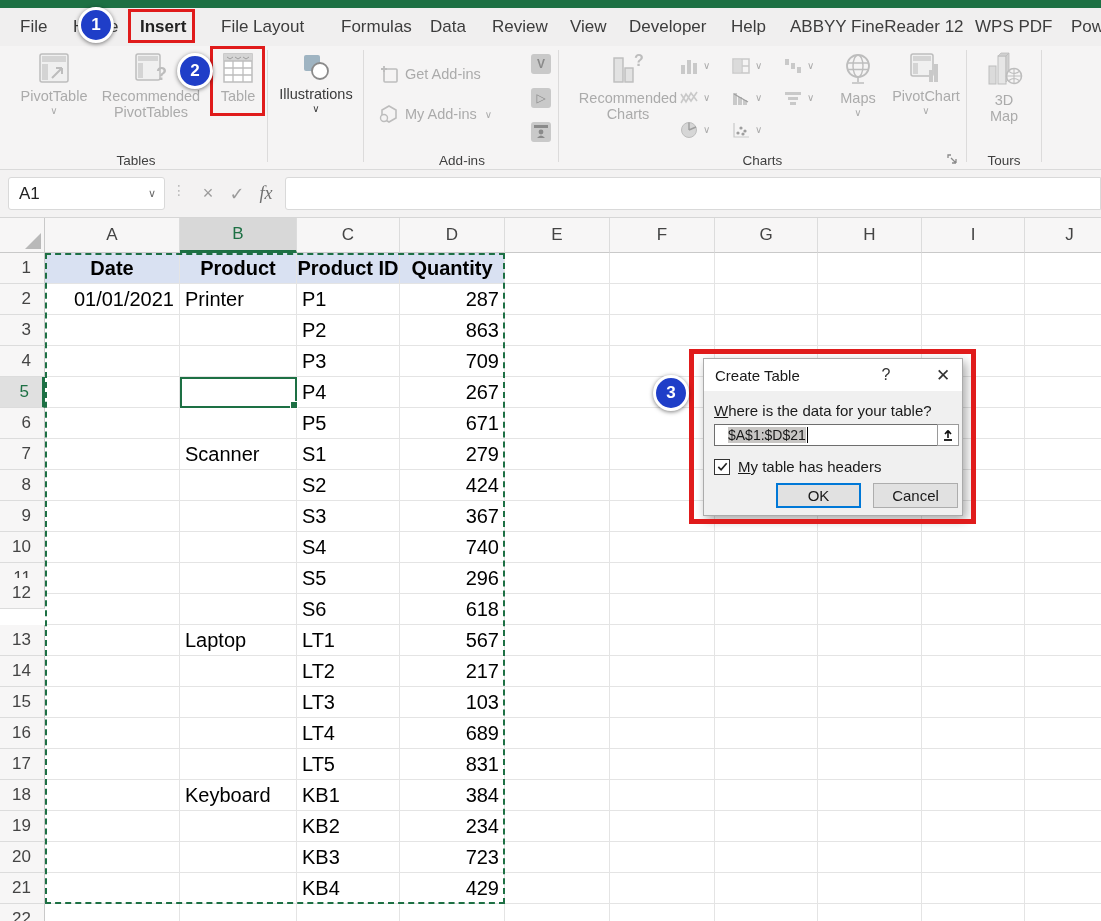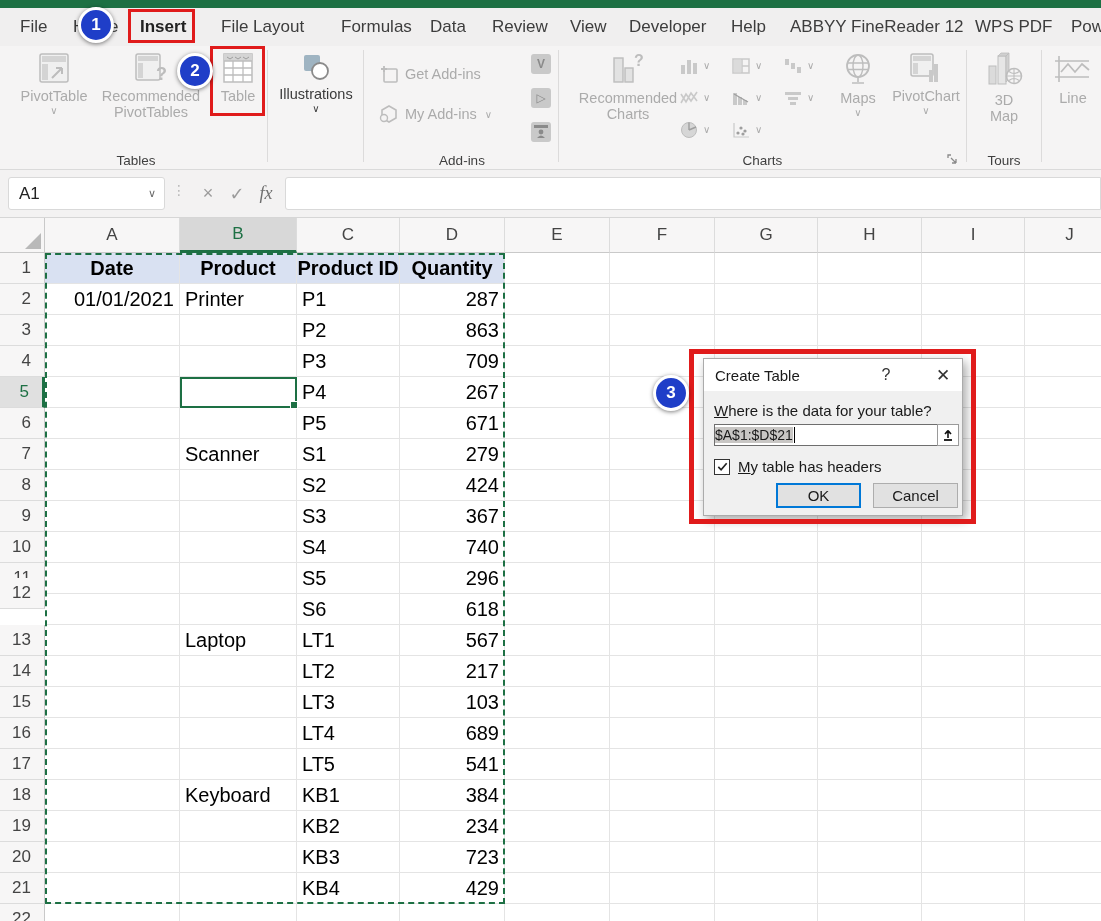--- a/index.html
+++ b/index.html
@@ -57,21 +57,21 @@
   #fill-handle{position:absolute;right:-3px;bottom:-3px;width:6px;height:6px;background:#1D7044;border:1px solid #fff;}
 
   
   #dialog{position:absolute;left:703px;top:358px;width:258px;height:156px;background:#F0F0F0;border:1px solid #ABABAB;box-shadow:3px 4px 10px rgba(0,0,0,.35);z-index:20;font-size:15px;color:#1a1a1a;}
   #dlg-titlebar{position:absolute;left:0;top:0;width:100%;height:32px;background:#fff;}
   #dlg-title{position:absolute;left:11px;top:8px;font-size:15px;}
   #dlg-help{position:absolute;left:172px;top:7px;color:#333;font-size:16px;width:20px;text-align:center;}
   #dlg-close{position:absolute;right:8px;top:6px;color:#333;font-size:17px;width:22px;text-align:center;}
   #dlg-label{position:absolute;left:10px;top:43px;}
   .accel{text-decoration:underline;}
-  #dlg-input{position:absolute;left:10px;top:65px;width:224px;height:22px;background:#fff;border:1px solid #6e6e6e;box-sizing:border-box;display:flex;align-items:center;padding-left:0;font-size:14px;}
+  #dlg-input{position:absolute;left:10px;top:65px;width:224px;height:22px;background:#fff;border:1px solid #6e6e6e;box-sizing:border-box;display:flex;align-items:center;padding-left:13px;font-size:14px;}
   #dlg-input .selbg{background:#C8C6C4;}
   .caret{display:inline-block;width:0;height:16px;border-left:1.5px solid #000;margin-left:1px;}
   #range-btn{position:absolute;right:3px;top:65px;width:22px;height:22px;background:#fff;border:1px solid #9a9a9a;box-sizing:border-box;display:flex;align-items:center;justify-content:center;}
   #dlg-checkrow{position:absolute;left:10px;top:99px;display:flex;align-items:center;}
   #dlg-checkbox{width:16px;height:16px;background:#fff;border:1px solid #333;box-sizing:border-box;margin-right:8px;display:flex;align-items:center;justify-content:center;}
   #btn-ok{position:absolute;left:72px;top:124px;width:85px;height:25px;background:#E1E1E1;border:2px solid #0078D7;box-sizing:border-box;display:flex;align-items:center;justify-content:center;font-size:15px;}
   #btn-cancel{position:absolute;left:169px;top:124px;width:85px;height:25px;background:#E1E1E1;border:1px solid #ADADAD;box-sizing:border-box;display:flex;align-items:center;justify-content:center;font-size:15px;}
 
   
   .anno{position:absolute;border:3px solid #E01B1B;box-sizing:border-box;pointer-events:none;z-index:30;}
@@ -300,29 +300,20 @@
           <circle cx="29" cy="24" r="7.5" fill="#F5F4F4" stroke="#BDBDBD" stroke-width="1.6"></circle>
           <path d="M22 24 h14 M29 16.5 v15 M24 19.5 q5 4 10 0 M24 28.5 q5 -4 10 0" stroke="#BDBDBD" stroke-width="1.1" fill="none"></path>
         </svg>
         <span class="blabel">3D</span>
         <span class="blabel" style="margin-top:0">Map</span>
       </div>
       <div class="glabel">Tours</div>
     </div>
     <div class="rsep" style="left:1041px"></div>
 
-    <div class="rgroup" style="left:1045px;width:56px;">
-      <div class="bigbtn" style="left:2px;width:52px;">
-        <svg width="40" height="34" viewBox="0 0 40 34">
-          <path d="M6 4 v26 M2 9 h34 M2 25 h34" stroke="#BDBDBD" stroke-width="1.6" fill="none"></path>
-          <path d="M8 20 l7 -8 7 8 7 -8 7 6" stroke="#BDBDBD" stroke-width="1.8" fill="none"></path>
-        </svg>
-        <span class="blabel">Line</span>
-      </div>
-    </div>
   </div>
 
   <div id="formula-row">
     <div id="name-box">
       <span>A1</span>
       <span class="nb-chev">∨</span>
     </div>
     <div id="fbar-dots">⋮</div>
     <div class="fbtn" style="left:193px">×</div>
     <div class="fbtn" style="left:222px">✓</div>
@@ -520,21 +511,21 @@
         <div class="cell" style="left: 505px; top: 500px; width: 105px; height: 31px;"></div>
         <div class="cell" style="left: 610px; top: 500px; width: 105px; height: 31px;"></div>
         <div class="cell" style="left: 715px; top: 500px; width: 103px; height: 31px;"></div>
         <div class="cell" style="left: 818px; top: 500px; width: 104px; height: 31px;"></div>
         <div class="cell" style="left: 922px; top: 500px; width: 103px; height: 31px;"></div>
         <div class="cell" style="left: 1025px; top: 500px; width: 90px; height: 31px;"></div>
         <div class="rowhdr" style="top: 531px; height: 31px;">17</div>
         <div class="cell al-r" style="left: 45px; top: 531px; width: 135px; height: 31px;"></div>
         <div class="cell al-l" style="left: 180px; top: 531px; width: 117px; height: 31px;"></div>
         <div class="cell al-l" style="left: 297px; top: 531px; width: 103px; height: 31px;">LT5</div>
-        <div class="cell al-r" style="left: 400px; top: 531px; width: 105px; height: 31px;">541</div>
+        <div class="cell al-r" style="left: 400px; top: 531px; width: 105px; height: 31px;">831</div>
         <div class="cell" style="left: 505px; top: 531px; width: 105px; height: 31px;"></div>
         <div class="cell" style="left: 610px; top: 531px; width: 105px; height: 31px;"></div>
         <div class="cell" style="left: 715px; top: 531px; width: 103px; height: 31px;"></div>
         <div class="cell" style="left: 818px; top: 531px; width: 104px; height: 31px;"></div>
         <div class="cell" style="left: 922px; top: 531px; width: 103px; height: 31px;"></div>
         <div class="cell" style="left: 1025px; top: 531px; width: 90px; height: 31px;"></div>
         <div class="rowhdr" style="top: 562px; height: 31px;">18</div>
         <div class="cell al-r" style="left: 45px; top: 562px; width: 135px; height: 31px;"></div>
         <div class="cell al-l" style="left: 180px; top: 562px; width: 117px; height: 31px;">Keyboard</div>
         <div class="cell al-l" style="left: 297px; top: 562px; width: 103px; height: 31px;">KB1</div>

